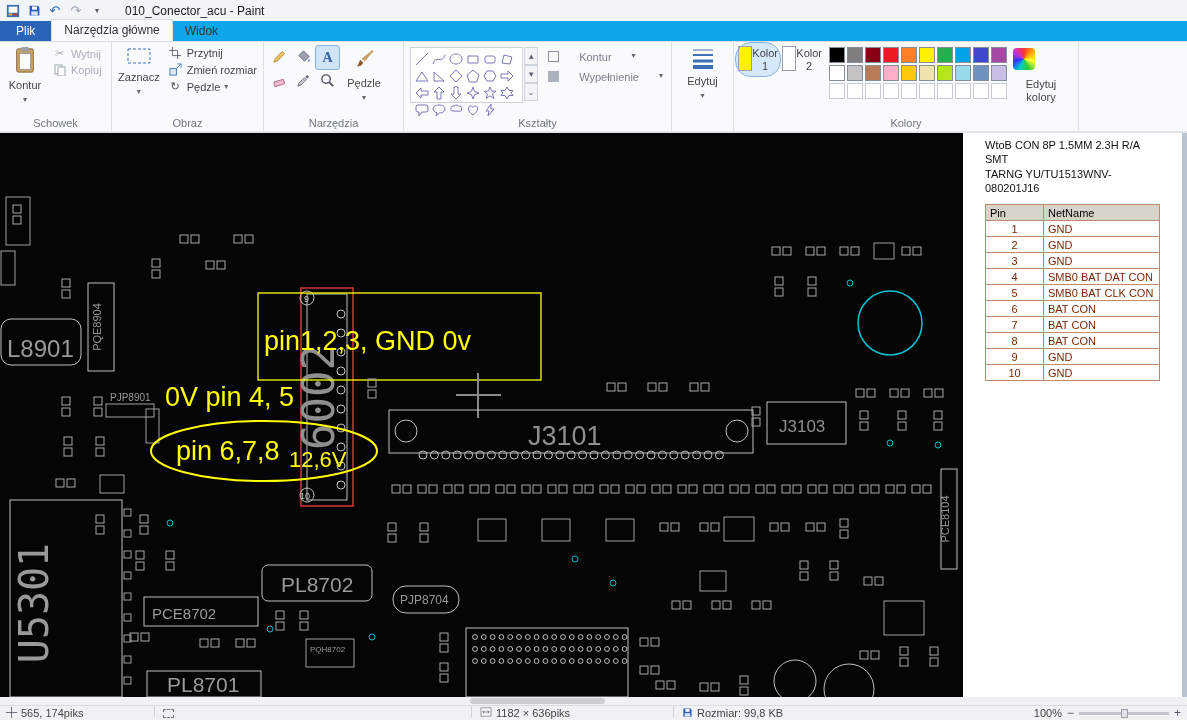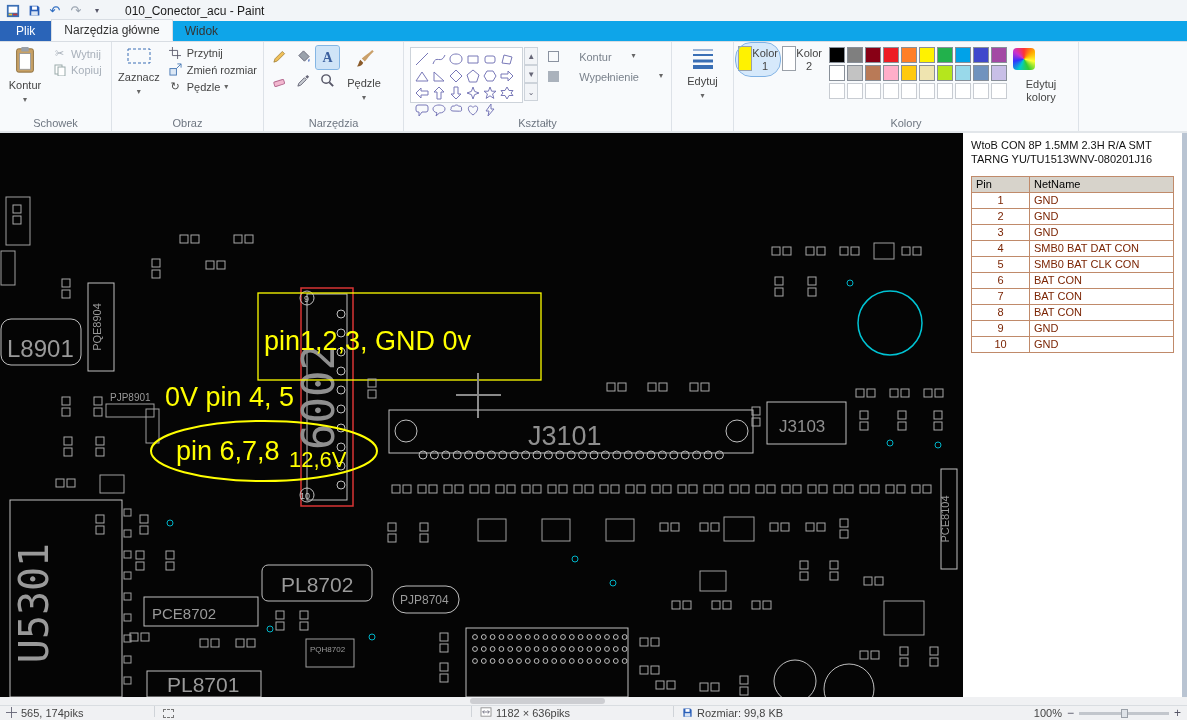--- a/index.html
+++ b/index.html
@@ -57,21 +57,21 @@
             font-size:11px;color:#444;text-align:center;line-height:1.1;cursor:pointer}
 .rainbow{width:22px;height:22px;border-radius:4px;
          background:conic-gradient(#f33,#fa0,#ff3,#3c3,#0cc,#33f,#c3c,#f33)}
 .p3dicon{width:26px;height:26px;border-radius:50% 50% 50% 4px;
          background:conic-gradient(#e84,#fc3,#8c4,#3bc,#75d,#c5b,#e84)}
 .p3dlabel{font-size:11px;color:#444;text-align:center;line-height:1.15;width:88px}
 
 .canvas-wrap{position:absolute;top:133px;left:0;width:1187px;height:564px;background:#b9c4d2}
 #pcb{position:absolute;left:0;top:0;background:#050505;display:block}
 .side-panel{position:absolute;left:963px;top:0;width:219px;height:564px;background:#fff;
-            padding:5px 8px;font-size:11px;color:#111}
+            padding:5px 22px;font-size:11px;color:#111}
 .panel-header div{line-height:1.3}
 table.pin-table{border-collapse:collapse;margin-top:9px;width:100%;font-size:11px;table-layout:fixed}
 .pin-table th,.pin-table td{border:1px solid #c08a6a;padding:0 4px;height:16px;overflow:hidden;white-space:nowrap}
 .pin-table th{background:#d7d3cb;color:#000;font-weight:normal;text-align:left}
 .pin-table td{color:#7b2504}
 .pin-table td.pin{text-align:center}
 .colw1{width:58px}
 
 .hscroll{position:absolute;top:697px;left:0;width:1187px;height:8px;background:#f0f1f3}
 .hthumb{position:absolute;left:470px;top:1px;width:135px;height:6px;background:#cdced2;border-radius:3px}

